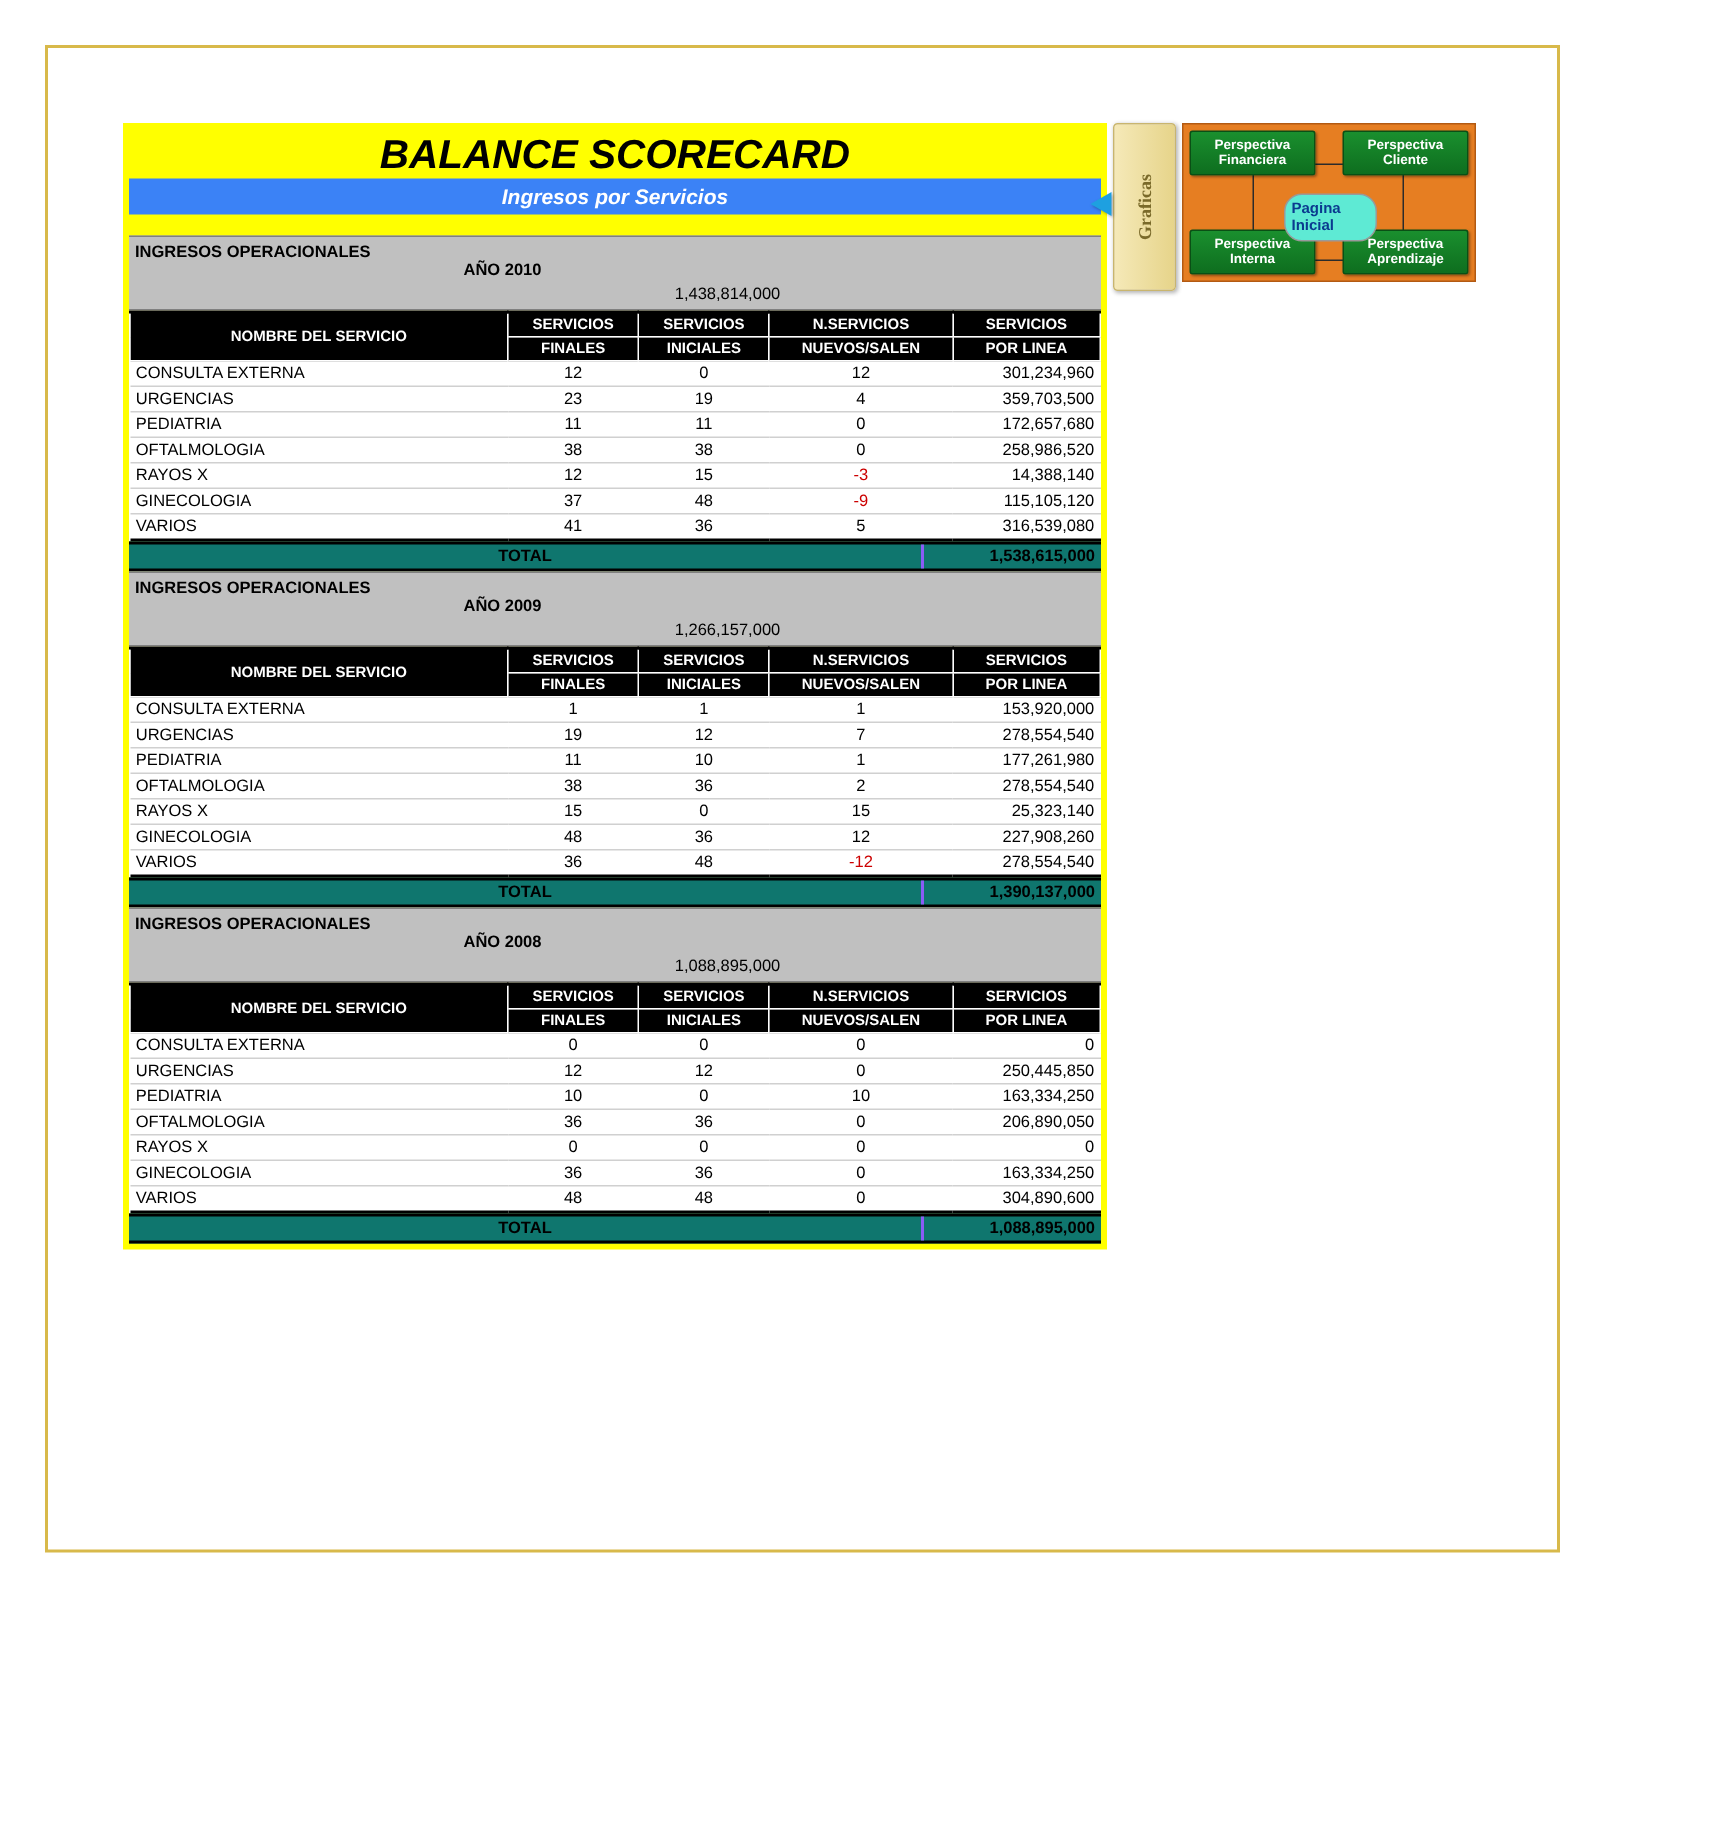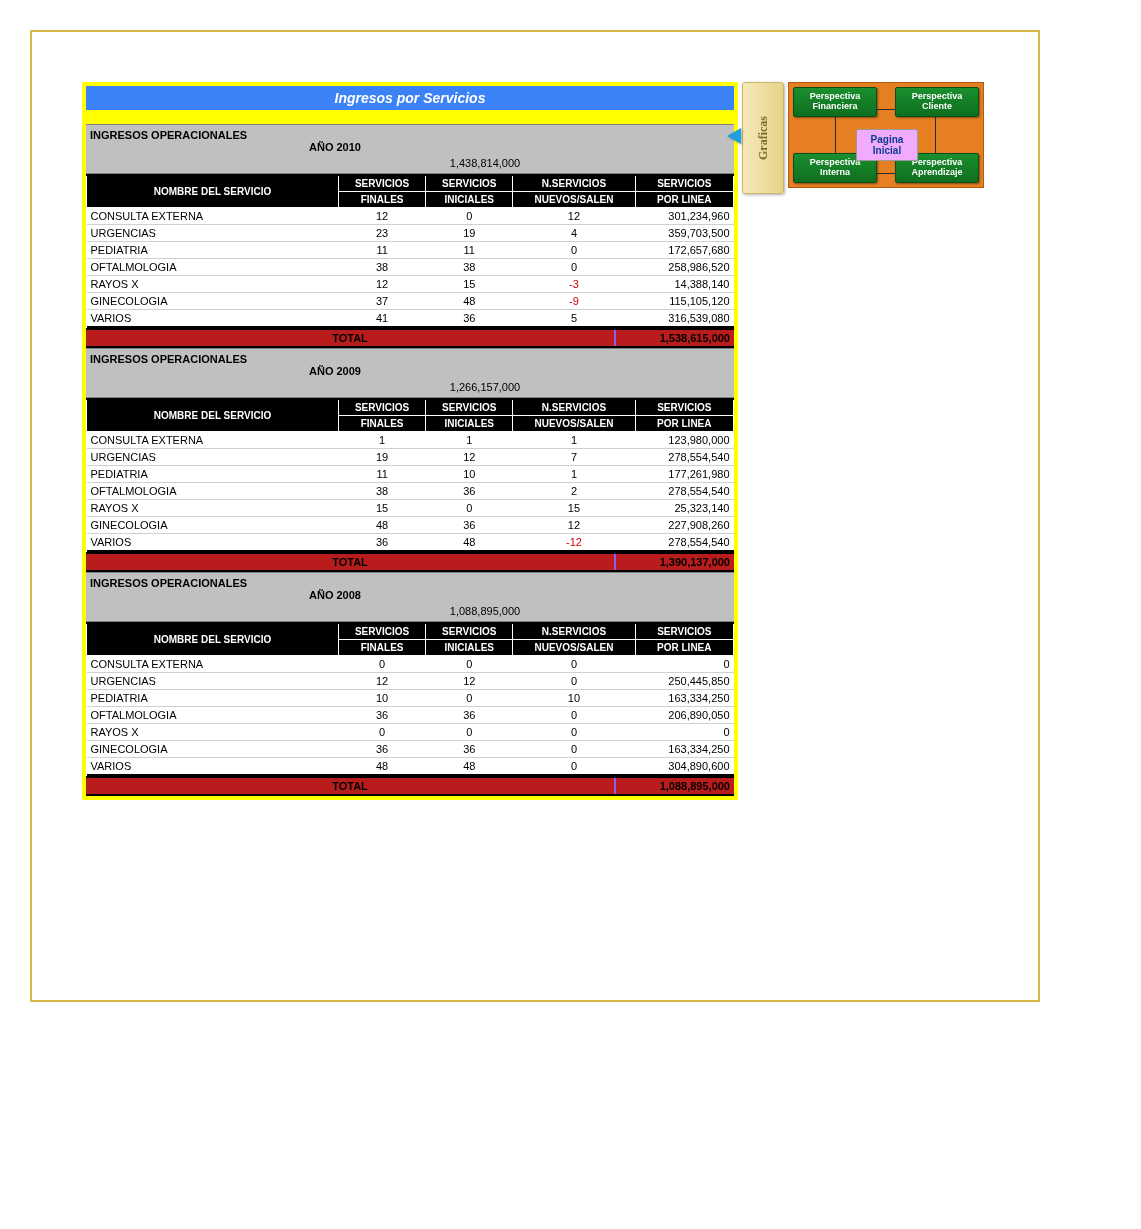--- a/index.html
+++ b/index.html
@@ -95,21 +95,21 @@
     border-bottom: 1px solid #d0d0d0;
     background: #fff;
   }
   table.data tbody tr:last-child td { border-bottom: 2px solid #000; }
   table.data td.name { text-align: left; }
   table.data td.num { text-align: center; }
   table.data td.right { text-align: right; }
   table.data td .neg { color: #c00; }
   .total-row {
     display: flex;
-    background: #b91c1c;
+    background: #0f766e;
     border-top: 2px solid #000;
     border-bottom: 2px solid #000;
     font-size: 11px;
     font-weight: bold;
   }
   .total-row .label {
     flex: 1;
     text-align: center;
     padding: 2px 0;
   }
@@ -178,46 +178,47 @@
     text-align: center;
     padding: 4px 2px;
     border: 1px solid #0a4f15;
     border-radius: 2px;
     box-shadow: 1px 1px 2px rgba(0,0,0,0.4);
     line-height: 1.1;
     cursor: pointer;
   }
   .nav-center {
     position: absolute;
-    background: #f0abfc;
+    background: #5eead4;
     color: #0a3a8f;
     font-size: 10px;
     font-weight: bold;
-    text-align: center;
+    text-align: left;
     padding: 4px 4px;
     border: 1px solid #999;
-    border-radius: 2px;
+    border-radius: 12px;
     cursor: pointer;
   }
   .nav-line {
     position: absolute;
     background: #2b2b2b;
   }
   .side-fill {
     background: #c0c0c0;
     flex: 1;
     height: 788px;
   }
 </style>
 </head>
 <body>
 
 <div class="outer-frame">
   <div class="app">
     <div class="main">
+      <div class="title-block">BALANCE SCORECARD</div>
       <div class="subtitle-band">Ingresos por Servicios</div>
       <div id="sections">
           <div class="section-header">
             <div class="row1">
               <span class="label">INGRESOS OPERACIONALES</span>
               <span class="year">AÑO 2010</span>
             </div>
             <div class="amount">1,438,814,000</div>
           </div>
           <table class="data">
@@ -314,21 +315,21 @@
                 <th>NUEVOS/SALEN</th>
                 <th>POR LINEA</th>
               </tr>
             </thead>
             <tbody>
               <tr>
                 <td class="name">CONSULTA EXTERNA</td>
                 <td class="num">1</td>
                 <td class="num">1</td>
                 <td class="num">1</td>
-                <td class="right">123,980,000</td>
+                <td class="right">153,920,000</td>
               </tr>
               <tr>
                 <td class="name">URGENCIAS</td>
                 <td class="num">19</td>
                 <td class="num">12</td>
                 <td class="num">7</td>
                 <td class="right">278,554,540</td>
               </tr>
               <tr>
                 <td class="name">PEDIATRIA</td>

